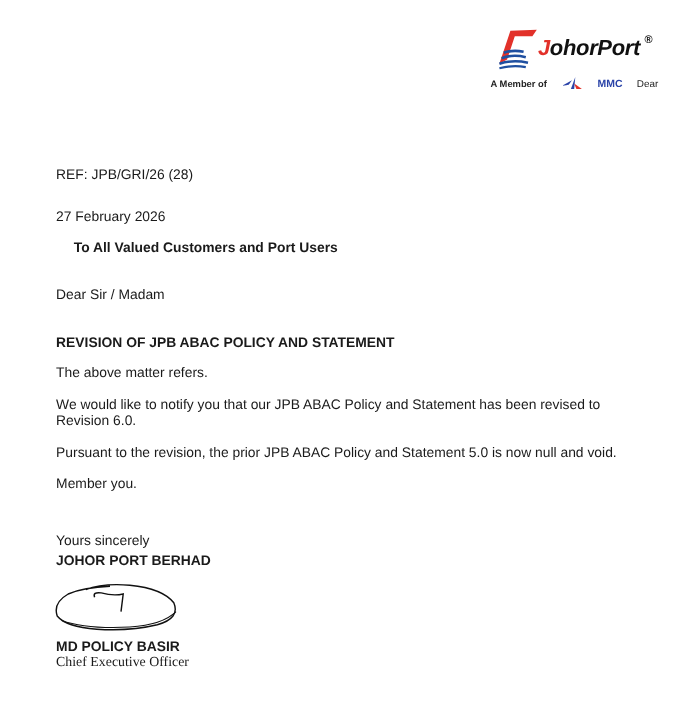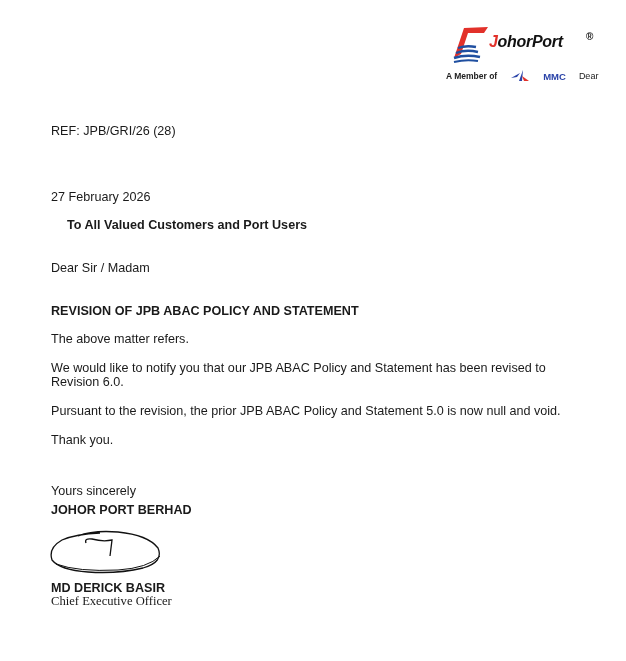--- a/index.html
+++ b/index.html
@@ -3,21 +3,21 @@
   <meta charset="utf-8">
   <style>
     html, body { margin: 0; padding: 0; background: #ffffff; }
     body { width: 626px; height: 661px; position: relative; overflow: hidden;
            font-family: "Liberation Sans", sans-serif; color: #1a1a1a; }
     .abs { position: absolute; white-space: nowrap; }
     .txt { font-size: 12.6px; line-height: 15px; }
     .bold { font-weight: bold; }
     .logo { position: absolute; left: 446px; top: 24px; width: 170px; height: 64px; }
     .logo-mark { position: absolute; left: 0; top: 0; width: 44px; height: 40px; }
-    .logo-word { position: absolute; left: 43px; top: 9px; font-size: 16px; font-weight: bold;
+    .logo-word { position: absolute; left: 43px; top: 9px; font-size: 20px; font-weight: bold;
                  font-style: italic; letter-spacing: -0.3px; color: #111; }
     .logo-word .j { color: #e2312a; }
     .logo-reg { position: absolute; left: 140px; top: 7px; font-size: 10px; font-weight: bold; color:#111; }
     .member { position: absolute; left: 0; top: 46px; font-size: 8.5px; font-weight: bold; color: #222; display:flex; align-items:center; gap:13px; }
     .member .mmc { color: #2a43a8; font-size: 9.5px; font-weight: bold; }
     .member .grp { color:#222; font-weight: normal; font-size: 9px; }
     .sig { position: absolute; left: 48px; top: 526px; width: 118px; height: 50px; }
   </style>
 </head>
 <body>
@@ -37,34 +37,34 @@
     <svg width="20" height="12" viewBox="0 0 20 12">
       <path d="M1 8 L10 3 L7 7 Z" fill="#2a43a8"></path>
       <path d="M9 11 L13 0 L12 11 Z" fill="#2a43a8"></path>
       <path d="M12 6 L19 11 L14 11 Z" fill="#e2312a"></path>
     </svg>
     <span class="mmc">MMC</span>
     <span class="grp">Dear</span>
   </div>
 </div>
 
-<div class="abs txt" style="left:51px; top:124px;">REF: JPB/GRI/26 (28)</div>
+<div class="abs txt" style="left:51px; top:152px;">REF: JPB/GRI/26 (28)</div>
 <div class="abs txt" style="left:51px; top:190px;">27 February 2026</div>
 <div class="abs txt bold" style="left:51px; top:218px;margin-left:16px;">To All Valued Customers and Port Users</div>
 <div class="abs txt" style="left:51px; top:261px;">Dear Sir / Madam</div>
 <div class="abs txt bold" style="left:51px; top:304px;">REVISION OF JPB ABAC POLICY AND STATEMENT</div>
 <div class="abs txt" style="left:51px; top:332px;">The above matter refers.</div>
 <div class="abs txt" style="left:51px; top:361px;">We would like to notify you that our JPB ABAC Policy and Statement has been revised to</div>
 <div class="abs txt" style="left:51px; top:375px;">Revision 6.0.</div>
 <div class="abs txt" style="left:51px; top:404px;">Pursuant to the revision, the prior JPB ABAC Policy and Statement 5.0 is now null and void.</div>
-<div class="abs txt" style="left:51px; top:433px;">Thank you.</div>
+<div class="abs txt" style="left:51px; top:433px;">Member you.</div>
 
 <div class="abs txt" style="left:51px; top:484px;">Yours sincerely</div>
 <div class="abs txt bold" style="left:51px; top:503px;">JOHOR PORT BERHAD</div>
 
 <svg class="sig" viewBox="0 0 118 50">
   <path d="M30 10 Q45 4 70 6 Q100 9 110 22 Q116 36 95 42 Q70 48 40 46 Q12 44 4 34 Q0 22 14 14 Q28 8 52 7" stroke="#111" stroke-width="1.3" fill="none"></path>
   <path d="M8 38 Q30 46 70 44 Q100 42 112 30" stroke="#111" stroke-width="1" fill="none"></path>
   <path d="M38 17 Q36 12 44 13 Q55 16 64 14 L62 30" stroke="#111" stroke-width="1.3" fill="none"></path>
 </svg>
 
-<div class="abs txt bold" style="left:51px; top:581px;">MD DERICK BASIR</div>
+<div class="abs txt bold" style="left:51px; top:581px;">MD POLICY BASIR</div>
 <div class="abs txt" style="left:51px; top:594px;font-family:Liberation Serif, serif;">Chief Executive Officer</div>
 
 </body></html>

